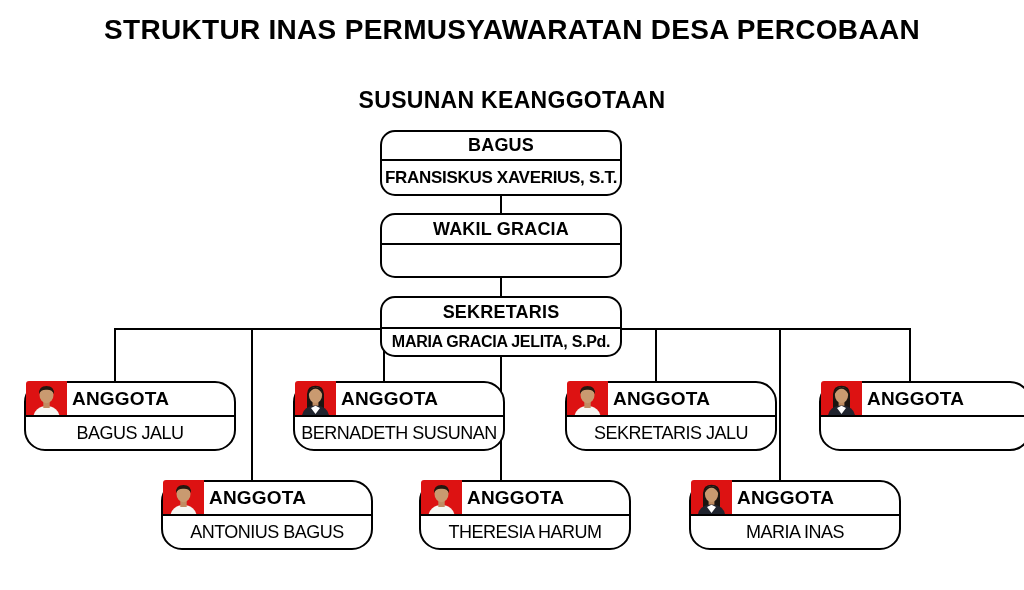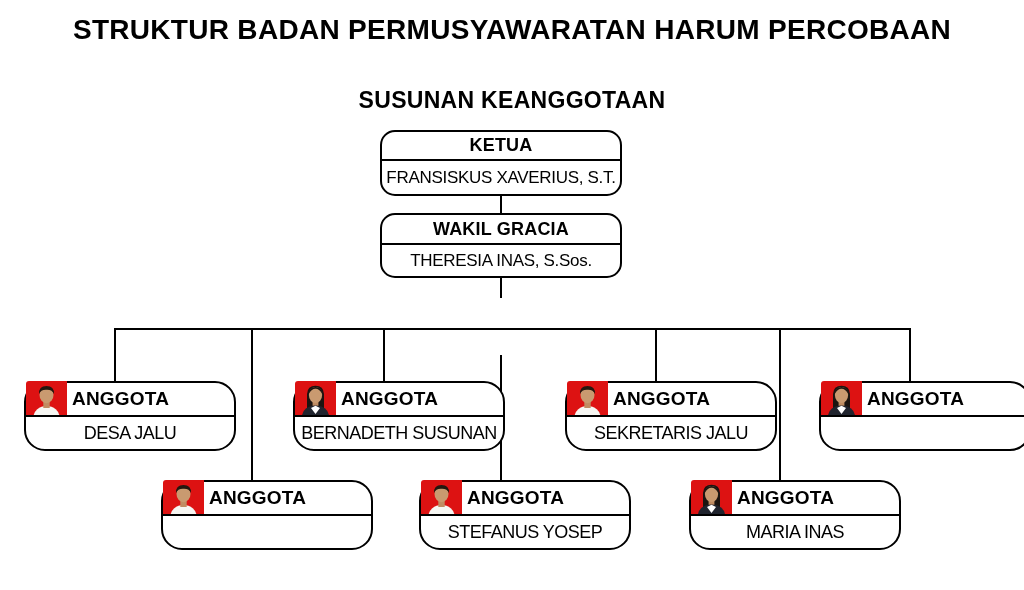--- a/index.html
+++ b/index.html
@@ -25,21 +25,21 @@
   .leader-box{
     position:absolute;width:242px;background:#fff;border:2px solid #000;
     border-radius:15px;box-sizing:border-box;z-index:2;
   }
   .role-row{
     border-bottom:2px solid #000;display:flex;align-items:center;justify-content:center;
     font-weight:bold;font-size:18px;letter-spacing:0.2px;
   }
   .name-row{
     flex:1;display:flex;align-items:center;justify-content:center;
-    font-weight:normal;font-size:16px;letter-spacing:-0.3px;white-space:nowrap;
+    font-weight:bold;font-size:16px;letter-spacing:-0.3px;white-space:nowrap;
   }
   .leader-box{display:flex;flex-direction:column;}
   .member-card{
     position:absolute;width:212px;height:70px;background:#fff;border:2px solid #000;
     border-radius:21px;box-sizing:border-box;z-index:2;display:flex;flex-direction:column;
   }
   .member-top{
     position:relative;height:32px;border-bottom:2px solid #000;
     display:flex;align-items:center;padding-left:46px;box-sizing:content-box;
   }
@@ -52,59 +52,62 @@
     position:absolute;left:0px;top:-2px;width:41px;height:34px;display:block;
     overflow:hidden;border-top-left-radius:3px;
   }
   .photo svg{display:block;width:41px;height:34px;}
 </style>
 </head>
 <body>
 
 <div class="stage">
 
-  <div class="title">STRUKTUR BADAN PERMUSYAWARATAN HARUM PERCOBAAN</div>
+  <div class="title">STRUKTUR INAS PERMUSYAWARATAN DESA PERCOBAAN</div>
   <div class="section-heading">SUSUNAN KEANGGOTAAN</div>
 
   <div class="line v" style="left:500px;top:194px;height:21px"></div>
   <div class="line v" style="left:500px;top:276px;height:22px"></div>
   <div class="line h" style="left:114px;top:328px;width:797px"></div>
   <div class="line v" style="left:114px;top:328px;height:55px"></div>
   <div class="line v" style="left:383px;top:328px;height:55px"></div>
   <div class="line v" style="left:655px;top:328px;height:55px"></div>
   <div class="line v" style="left:909px;top:328px;height:55px"></div>
   <div class="line v" style="left:251px;top:328px;height:154px"></div>
   <div class="line v" style="left:779px;top:328px;height:154px"></div>
   <div class="line v" style="left:500px;top:355px;height:127px"></div>
 
   <div class="leader-box" style="left:380px;top:130px;height:66px">
-    <div class="role-row" style="height:27px">KETUA</div>
+    <div class="role-row" style="height:27px">BAGUS</div>
     <div class="name-row" style="font-size:17px">FRANSISKUS XAVERIUS, S.T.</div>
   </div>
 
   <div class="leader-box" style="left:380px;top:213px;height:65px">
     <div class="role-row" style="height:28px">WAKIL GRACIA</div>
-    <div class="name-row" style="font-size:17px">THERESIA INAS, S.Sos.</div>
-  </div>
-
+  </div>
+
+  <div class="leader-box" style="left:380px;top:296px;height:61px">
+    <div class="role-row" style="height:29px">SEKRETARIS</div>
+    <div class="name-row">MARIA GRACIA JELITA, S.Pd.</div>
+  </div>
 
   <div class="member-card" style="left:24px;top:381px">
     <div class="member-top">
       <span class="photo">
         <svg viewBox="0 0 41 34" xmlns="http://www.w3.org/2000/svg">
           <rect width="41" height="34" fill="#dd1212"></rect>
           <ellipse cx="20.5" cy="36" rx="13" ry="11" fill="#f6f6f2"></ellipse>
           <rect x="17.3" y="20" width="6.4" height="7" fill="#c08c62"></rect>
           <ellipse cx="20.5" cy="14" rx="7" ry="8.2" fill="#c99a70"></ellipse>
           <path d="M13 13 Q12.6 5.2 20.5 5 Q28.4 5.2 28 13 Q26.2 8.4 20.5 8.7 Q14.8 8.4 13 13 Z" fill="#23170f"></path>
         </svg>
       </span>
       <span class="member-role">ANGGOTA</span>
     </div>
-    <div class="member-name">DESA JALU</div>
+    <div class="member-name">BAGUS JALU</div>
   </div>
 
   <div class="member-card" style="left:293px;top:381px">
     <div class="member-top">
       <span class="photo">
         <svg viewBox="0 0 41 34" xmlns="http://www.w3.org/2000/svg">
           <rect width="41" height="34" fill="#dd1212"></rect>
           <path d="M12 34 L12 13 Q12.5 4.8 20.5 4.8 Q28.5 4.8 29 13 L29 34 Z" fill="#1c1410"></path>
           <rect x="17.6" y="19" width="5.8" height="7" fill="#c08c62"></rect>
           <ellipse cx="20.5" cy="14" rx="6.6" ry="8" fill="#c99a70"></ellipse>
@@ -157,36 +160,37 @@
         <svg viewBox="0 0 41 34" xmlns="http://www.w3.org/2000/svg">
           <rect width="41" height="34" fill="#dd1212"></rect>
           <ellipse cx="20.5" cy="36" rx="13" ry="11" fill="#f6f6f2"></ellipse>
           <rect x="17.3" y="20" width="6.4" height="7" fill="#c08c62"></rect>
           <ellipse cx="20.5" cy="14" rx="7" ry="8.2" fill="#c99a70"></ellipse>
           <path d="M13 13 Q12.6 5.2 20.5 5 Q28.4 5.2 28 13 Q26.2 8.4 20.5 8.7 Q14.8 8.4 13 13 Z" fill="#23170f"></path>
         </svg>
       </span>
       <span class="member-role">ANGGOTA</span>
     </div>
+    <div class="member-name">ANTONIUS BAGUS</div>
   </div>
 
   <div class="member-card" style="left:419px;top:480px">
     <div class="member-top">
       <span class="photo">
         <svg viewBox="0 0 41 34" xmlns="http://www.w3.org/2000/svg">
           <rect width="41" height="34" fill="#dd1212"></rect>
           <ellipse cx="20.5" cy="36" rx="13" ry="11" fill="#f6f6f2"></ellipse>
           <rect x="17.3" y="20" width="6.4" height="7" fill="#c08c62"></rect>
           <ellipse cx="20.5" cy="14" rx="7" ry="8.2" fill="#c99a70"></ellipse>
           <path d="M13 13 Q12.6 5.2 20.5 5 Q28.4 5.2 28 13 Q26.2 8.4 20.5 8.7 Q14.8 8.4 13 13 Z" fill="#23170f"></path>
         </svg>
       </span>
       <span class="member-role">ANGGOTA</span>
     </div>
-    <div class="member-name">STEFANUS YOSEP</div>
+    <div class="member-name">THERESIA HARUM</div>
   </div>
 
   <div class="member-card" style="left:689px;top:480px">
     <div class="member-top">
       <span class="photo">
         <svg viewBox="0 0 41 34" xmlns="http://www.w3.org/2000/svg">
           <rect width="41" height="34" fill="#dd1212"></rect>
           <path d="M12 34 L12 13 Q12.5 4.8 20.5 4.8 Q28.5 4.8 29 13 L29 34 Z" fill="#1c1410"></path>
           <rect x="17.6" y="19" width="5.8" height="7" fill="#c08c62"></rect>
           <ellipse cx="20.5" cy="14" rx="6.6" ry="8" fill="#c99a70"></ellipse>

